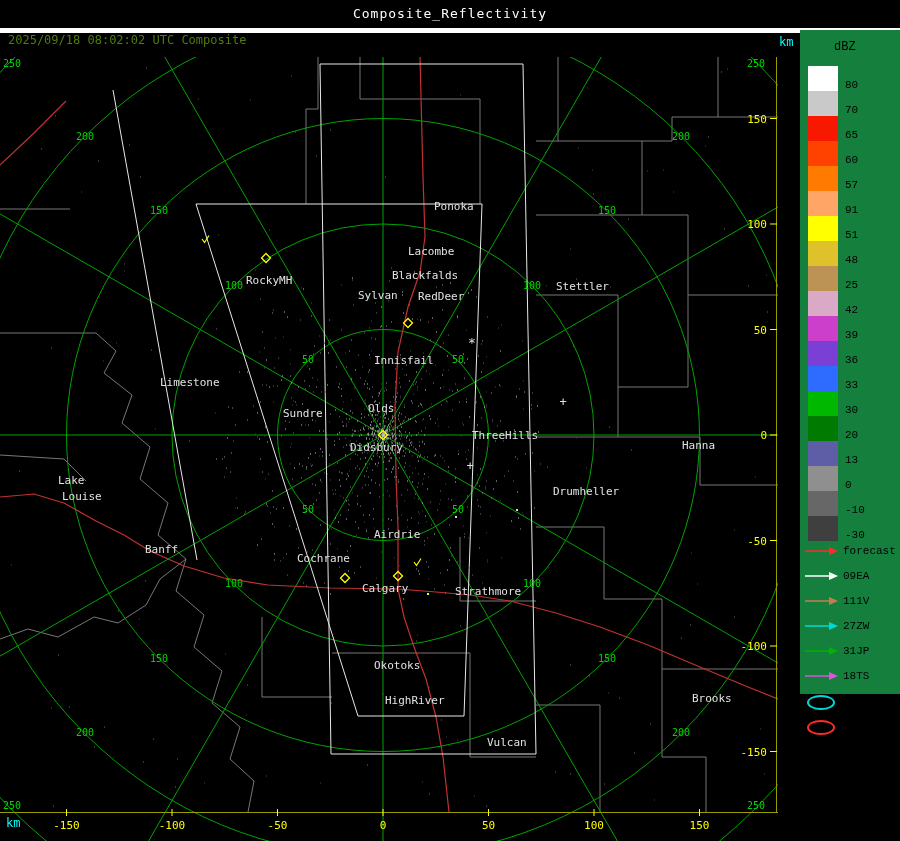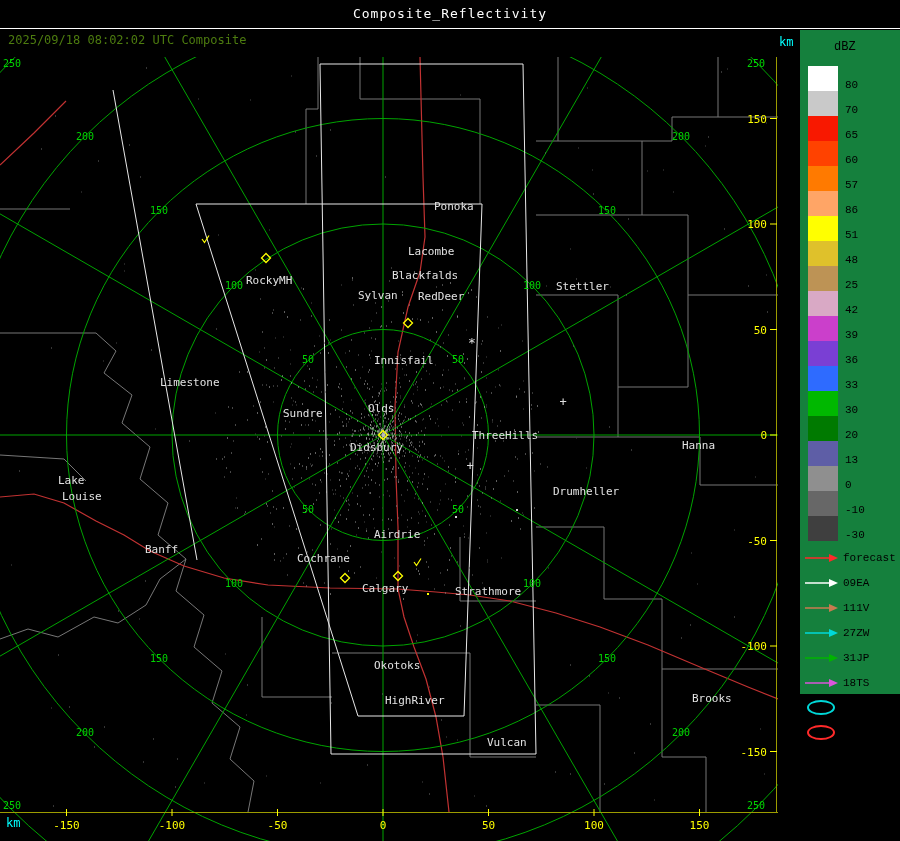--- a/index.html
+++ b/index.html
@@ -1,38 +1,38 @@
 <!DOCTYPE html>
 <html><head>
 <meta charset="utf-8">
 <style>
   html,body { margin:0; padding:0; background:#000; }
   body { width:900px; height:841px; overflow:hidden;
          font-family:"DejaVu Sans Mono", monospace; }
   .screen { position:relative; width:900px; height:841px; background:#000; }
 
   .titlebar { position:absolute; top:0; left:0; width:900px; height:28px;
-              border-bottom:1px solid #ffffff; color:#ffffff; font-size:13px;
+              border-bottom:5px solid #ffffff; color:#ffffff; font-size:13px;
               text-align:center; line-height:28px; letter-spacing:1px; }
   .datetime { position:absolute; top:33px; left:8px; color:#4d7c0f; font-size:12px; }
   .km-top   { position:absolute; top:35px; left:779px; color:#00ffff; font-size:12px; }
   .km-bottom{ position:absolute; top:816px; left:6px;  color:#00ffff; font-size:12px; }
 
   .map-wrap { position:absolute; top:57px; left:0; width:778px; height:784px; }
   #map-svg  { display:block; font-family:"DejaVu Sans Mono", monospace; }
 
   .panel { position:absolute; top:30px; left:800px; width:100px; height:664px;
            background:#15803d; color:#000; font-size:11px;font-family:Liberation Mono, monospace; }
   .dbz-title { margin:10px 0 0 34px; font-size:12px; }
   #colorbar { margin-top:12px; }
   .cb-row { display:flex; align-items:flex-end; height:25px; padding-left:8px; }
   .cb-swatch { width:30px; height:25px; flex:none; }
   .cb-label { margin-left:7px; }
   #legend { margin-top:4px; }
-  .lg-row { display:flex; align-items:center; height:25px; padding-left:4px; }
+  .lg-row { display:flex; height:25px; padding-left:4px; }
   .lg-row svg { flex:none; }
   .lg-ellipse { width:24px; height:11px; border:2px solid #fff; border-radius:50%;
                 margin:0 3px; flex:none; }
   .lg-label { margin-left:5px; }
 </style>
 </head>
 <body>
 
 <div class="screen">
 
@@ -229,21 +229,21 @@
         <div class="cb-row">
           <span class="cb-swatch" style="background: rgb(255, 66, 0);"></span>
           <span class="cb-label">60</span>
         </div>
         <div class="cb-row">
           <span class="cb-swatch" style="background: rgb(255, 122, 0);"></span>
           <span class="cb-label">57</span>
         </div>
         <div class="cb-row">
           <span class="cb-swatch" style="background: rgb(255, 165, 102);"></span>
-          <span class="cb-label">86</span>
+          <span class="cb-label">91</span>
         </div>
         <div class="cb-row">
           <span class="cb-swatch" style="background: rgb(255, 255, 0);"></span>
           <span class="cb-label">51</span>
         </div>
         <div class="cb-row">
           <span class="cb-swatch" style="background: rgb(223, 193, 43);"></span>
           <span class="cb-label">48</span>
         </div>
         <div class="cb-row">

